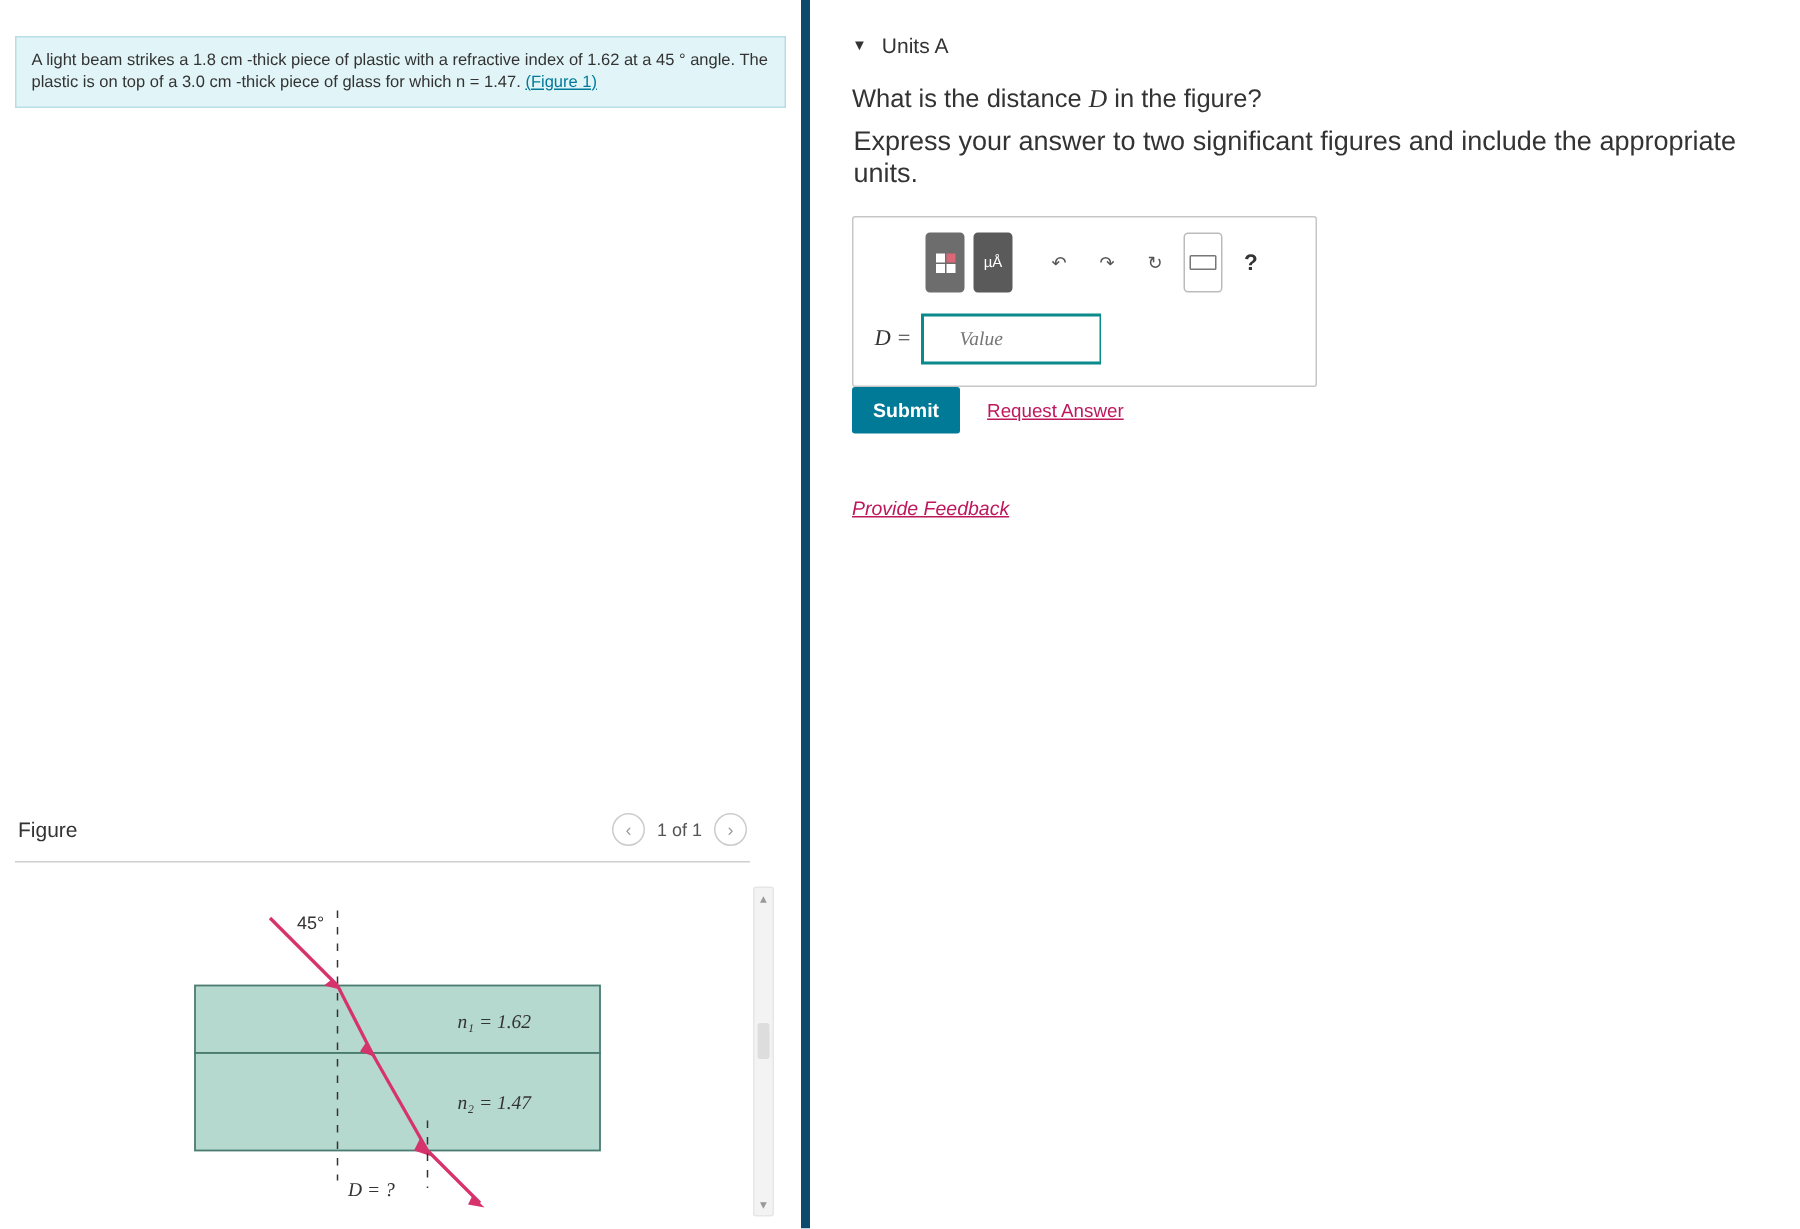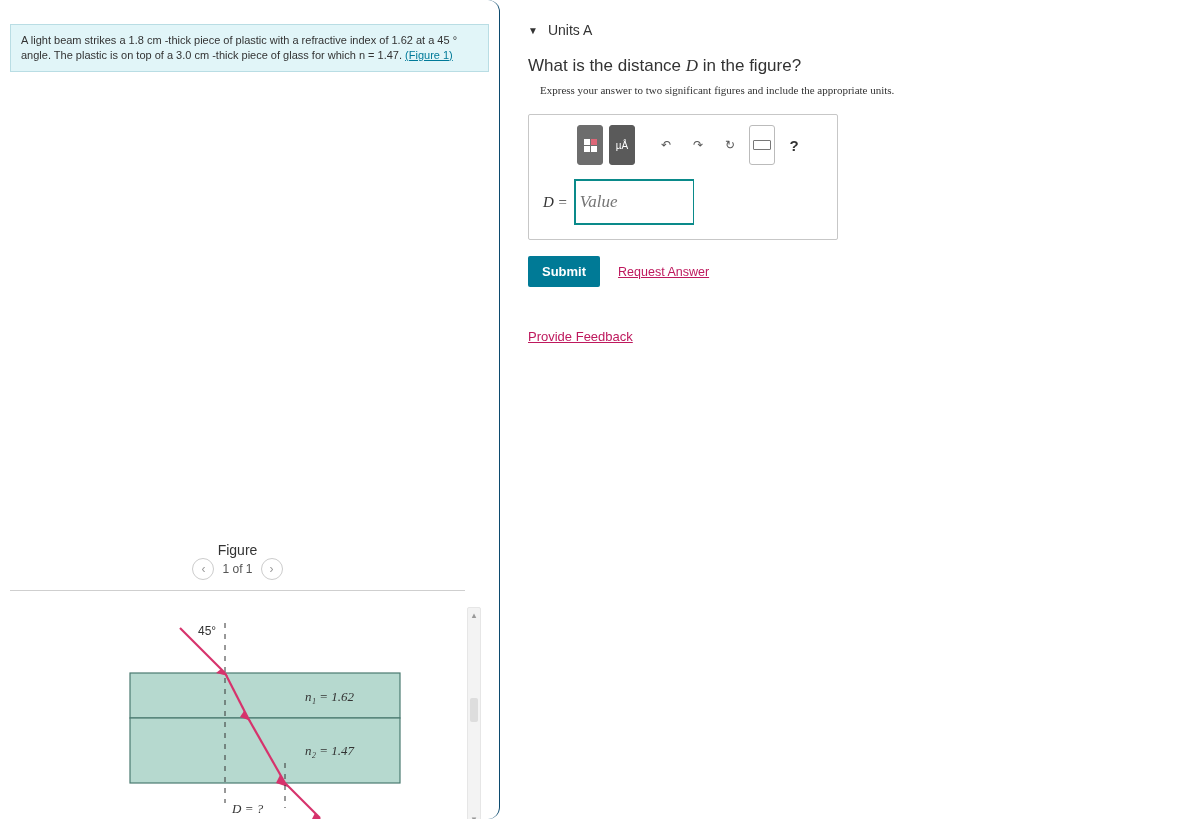--- a/index.html
+++ b/index.html
@@ -10,25 +10,24 @@
     color: #333;
     background: #fff;
   }
   .page {
     width: 1200px;
     height: 819px;
     position: relative;
     display: flex;
   }
   .left-col {
-    width: 500px;
+    width: 540px;
     height: 100%;
     position: relative;
-    border-right: 1px solid #0c4a6e;
-    border-radius: 12px;
+    border-right: 6px solid #0c4a6e;
   }
   .right-col {
     flex: 1;
     padding: 16px 28px;
     position: relative;
   }
   .problem-box {
     margin: 24px 10px 0 10px;
     background: #e1f5f8;
     border: 1px solid #b9dde4;
@@ -43,21 +42,20 @@
     top: 536px;
     padding: 0 10px;
   }
   .figure-header {
     display: flex;
     align-items: center;
     justify-content: space-between;
     border-bottom: 1px solid #cfcfcf;
     padding: 6px 2px 10px 2px;
     margin: 0 24px 0 0;
-    flex-direction: column;
   }
   .figure-title { font-size: 14px; color:#333; font-weight: normal;}
   .fig-nav {
     display: flex;
     align-items: center;
     gap: 8px;
     font-size: 12px;
     color:#555;
   }
   .nav-btn {
@@ -96,21 +94,21 @@
   }
 
   
   .part-header {
     display:flex; align-items:center; gap:10px;
     font-size:14px; color:#333; font-weight:normal;
     margin: 6px 0 18px 0;
   }
   .part-header .caret { font-size:10px; color:#333;}
   .question-text { font-size: 17px; margin: 0 0 8px 0;}
-  .instructions { font-size: 11px; margin: 0 0 18px 12px; font-family: Liberation Serif, serif;}
+  .instructions { font-size: 18px; margin: 0 0 18px 1px;}
   .italic-var { font-style: italic; font-family: 'Times New Roman', serif;}
   .answer-box {
     border:1px solid #c7c7c7;
     padding: 10px 10px 14px 10px;
     width: 310px;
     border-radius:2px;
   }
   .toolbar {
     display:flex; align-items:center; gap:6px;
     justify-content:flex-start;
@@ -132,40 +130,40 @@
   .eq-label {
     font-style: italic;
     font-family: 'Times New Roman', serif;
     font-size: 15px;
     display:flex; align-items:center;
     padding: 0 6px 0 4px;
     color:#333;
   }
   .value-input, .units-input {
     border: 2px solid #0a8a8a;
-    height: 46px;
+    height: 34px;
     font-family: 'Times New Roman', serif;
     font-style: italic;
-    font-size: 17px;
+    font-size: 13px;
     color: #888;
-    padding: 0 4px;
+    padding: 0 24px;
     outline:none;
     background:#fff;
   }
   .value-input { width: 120px; border-right-width:1px;}
   .units-input { width: 118px; border-left-width:1px;}
-  .submit-row { margin-top: 16px; display:flex; align-items:center; gap:18px;}
+  .submit-row { display:flex; align-items:center; gap:18px;}
   .submit-btn {
     background:#007a96; color:#fff;
     border:none; padding: 8px 14px;
     font-size:13px; font-weight:bold;
     border-radius:2px;
   }
   .link { color:#be185d; text-decoration: underline; font-size:12.5px; cursor:pointer;}
-  .feedback-link { display:inline-block; margin-top: 42px; font-size:13px;}
+  .feedback-link { display:inline-block; margin-top: 42px; font-size:13px;font-style:italic;}
   .toolbar .kbd-icon {
     width:18px; height:10px; border:1px solid #777; border-radius:1px; position:relative;
   }
   .templates-glyph {
     display:grid; grid-template-columns: 6px 6px; grid-template-rows:6px 6px; gap:1px;
   }
   .templates-glyph span { background:#fff; }
   .templates-glyph span.accent{ background:#d67; }
 </style>
 </head>

